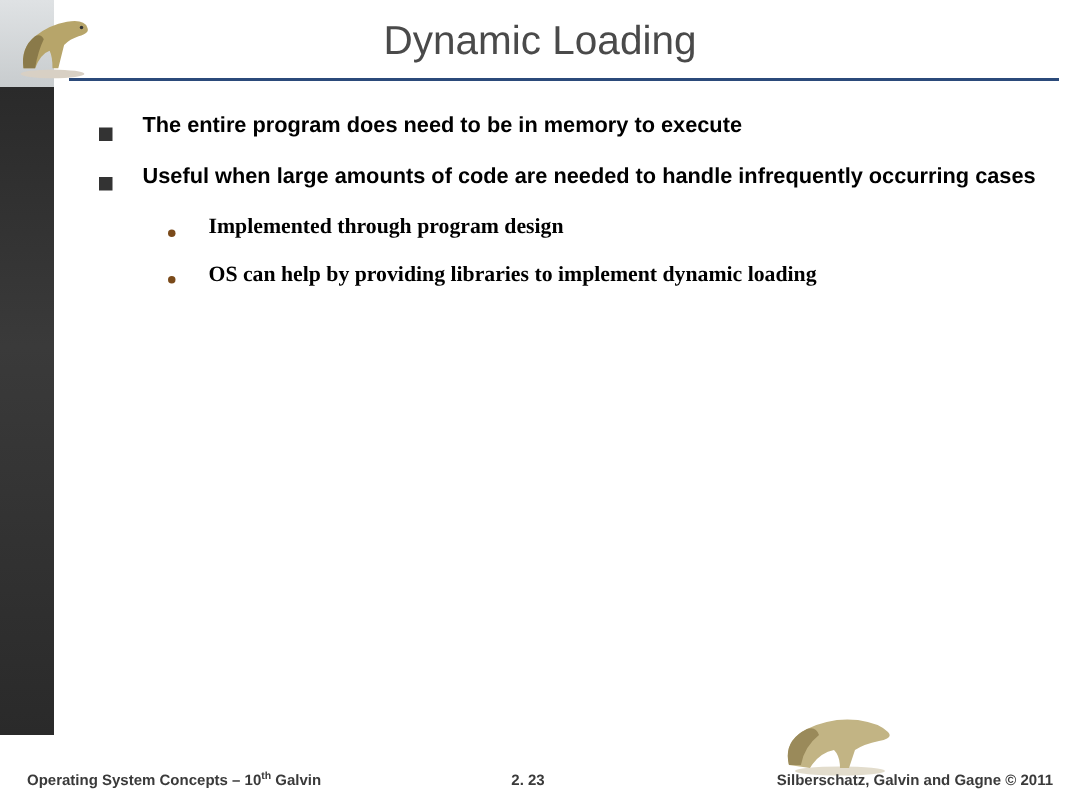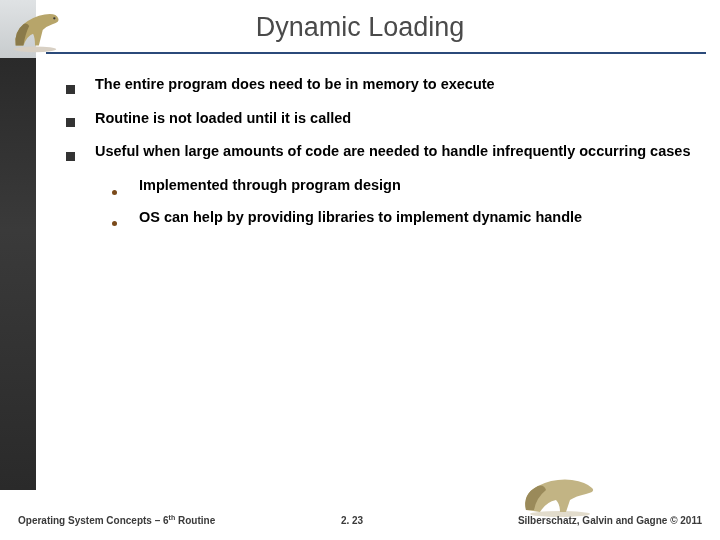--- a/index.html
+++ b/index.html
@@ -36,21 +36,21 @@
     font-size: 14.5px; font-weight: bold; color: #000; line-height: 1.22;
   }
   .bullet-row { display: flex; align-items: flex-end; margin-bottom: 16px; }
   .sq {
     width: 9px; height: 9px; background: #333; flex: 0 0 auto;
     margin-top: 4px; margin-right: 20px;
   }
   .bullet-text { flex: 1 1 auto; }
 
   .sub-list { margin-left: 46px; margin-top: 4px; }
-  .sub-row { display: flex; align-items: flex-end; margin-bottom: 14px; }
+  .sub-row { display: flex; align-items: center; margin-bottom: 14px; font-family: Liberation Serif, serif; }
   .dot {
     width: 5px; height: 5px; border-radius: 50%; background: #7a4a1a;
     flex: 0 0 auto; margin-top: 6px; margin-right: 22px;
   }
 
   .footer-left {
     position: absolute; left: 18px; bottom: 14px;
     font-size: 10px; color: #3a3a3a; font-weight: bold;
   }
   .footer-left .th { font-size: 7px; vertical-align: super; }
@@ -81,44 +81,40 @@
   <div class="title">Dynamic Loading</div>
   <div class="title-rule"></div>
 
   <div class="content">
     <div class="bullet-row">
       <div class="sq"></div>
       <div class="bullet-text">The entire  program does need to be in memory to execute</div>
     </div>
     <div class="bullet-row">
       <div class="sq"></div>
-      <div class="bullet-text">Routine is not loaded until it is called</div>
-    </div>
-    <div class="bullet-row">
-      <div class="sq"></div>
       <div class="bullet-text">Useful when large amounts of code are needed to handle infrequently occurring cases</div>
     </div>
 
     <div class="sub-list">
       <div class="sub-row">
         <div class="dot"></div>
         <div class="bullet-text">Implemented through program design</div>
       </div>
       <div class="sub-row">
         <div class="dot"></div>
-        <div class="bullet-text">OS can help by providing libraries to implement dynamic handle</div>
+        <div class="bullet-text">OS can help by providing libraries to implement dynamic loading</div>
       </div>
     </div>
   </div>
 
   <svg class="logo-bottom" viewBox="0 0 80 44">
     <ellipse cx="40" cy="40" rx="30" ry="3" fill="#e2dccc"></ellipse>
     <path d="M6 36 Q2 20 18 12 Q34 4 52 6 Q66 8 72 14 Q76 18 66 20 Q56 22 50 26 Q48 32 46 38 L40 38 Q40 30 36 26 Q26 28 20 38 Z" fill="#c2b484"></path>
     <path d="M6 36 Q2 20 18 12 Q24 10 26 16 Q16 24 14 36 Z" fill="#9a8a5a"></path>
   </svg>
 
   <div class="footer-left">
-    <span>Operating System Concepts – 6</span><span class="th">th</span><span> Routine</span>
+    <span>Operating System Concepts – 10</span><span class="th">th</span><span> Galvin</span>
   </div>
   <div class="footer-center">2. 23</div>
   <div class="footer-right">Silberschatz, Galvin and Gagne © 2011</div>
 
 </div>
 
 </body></html>

